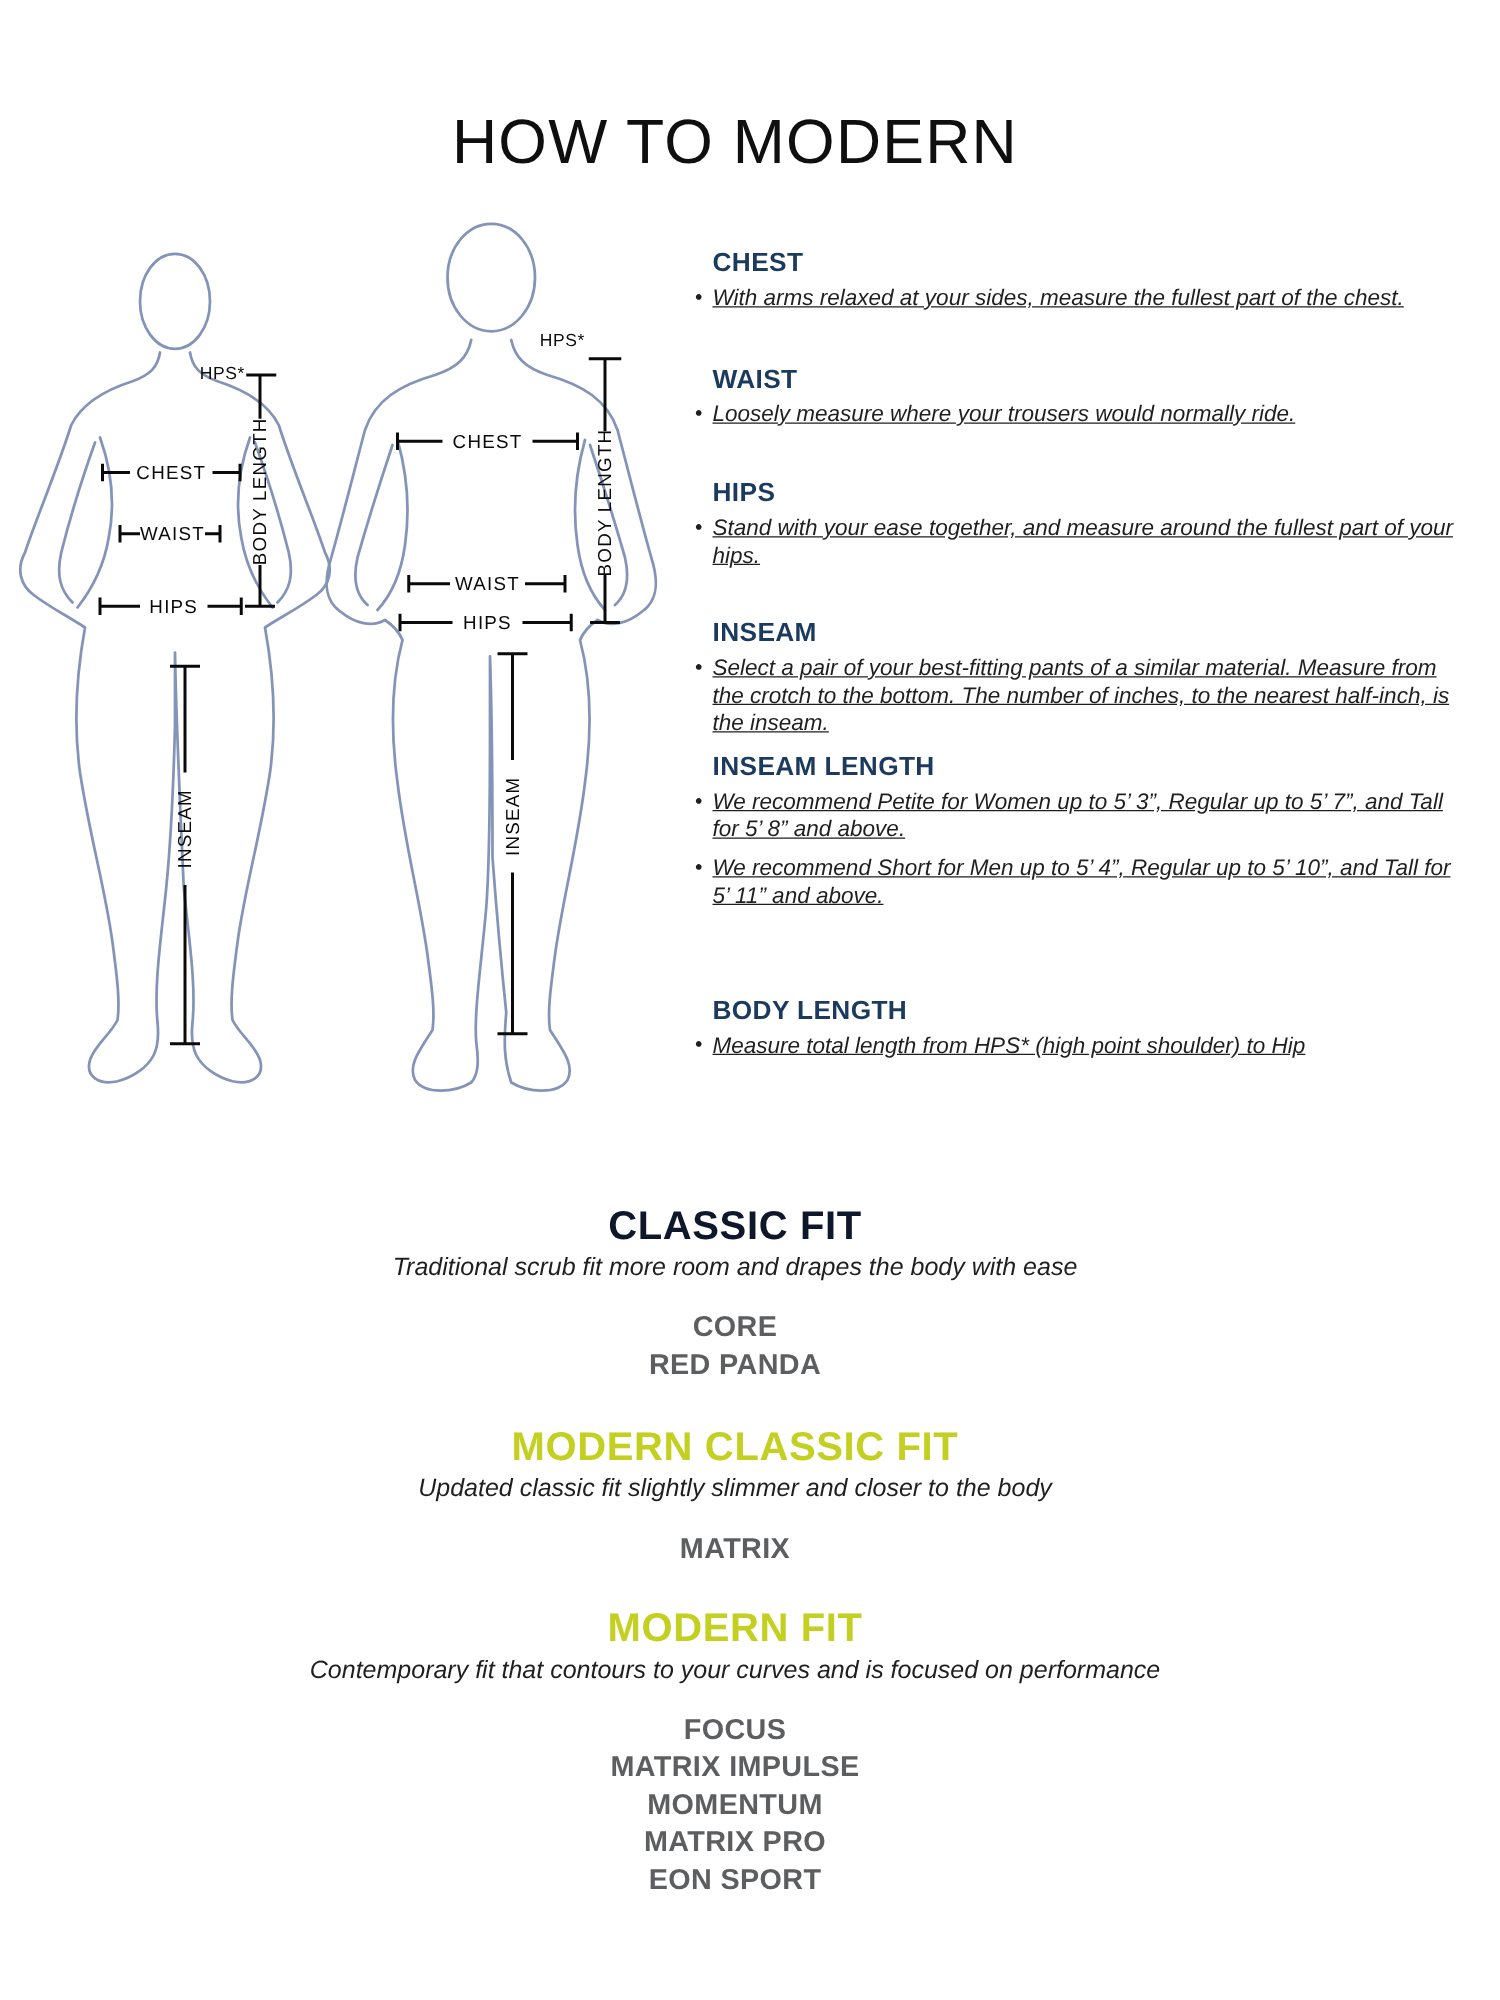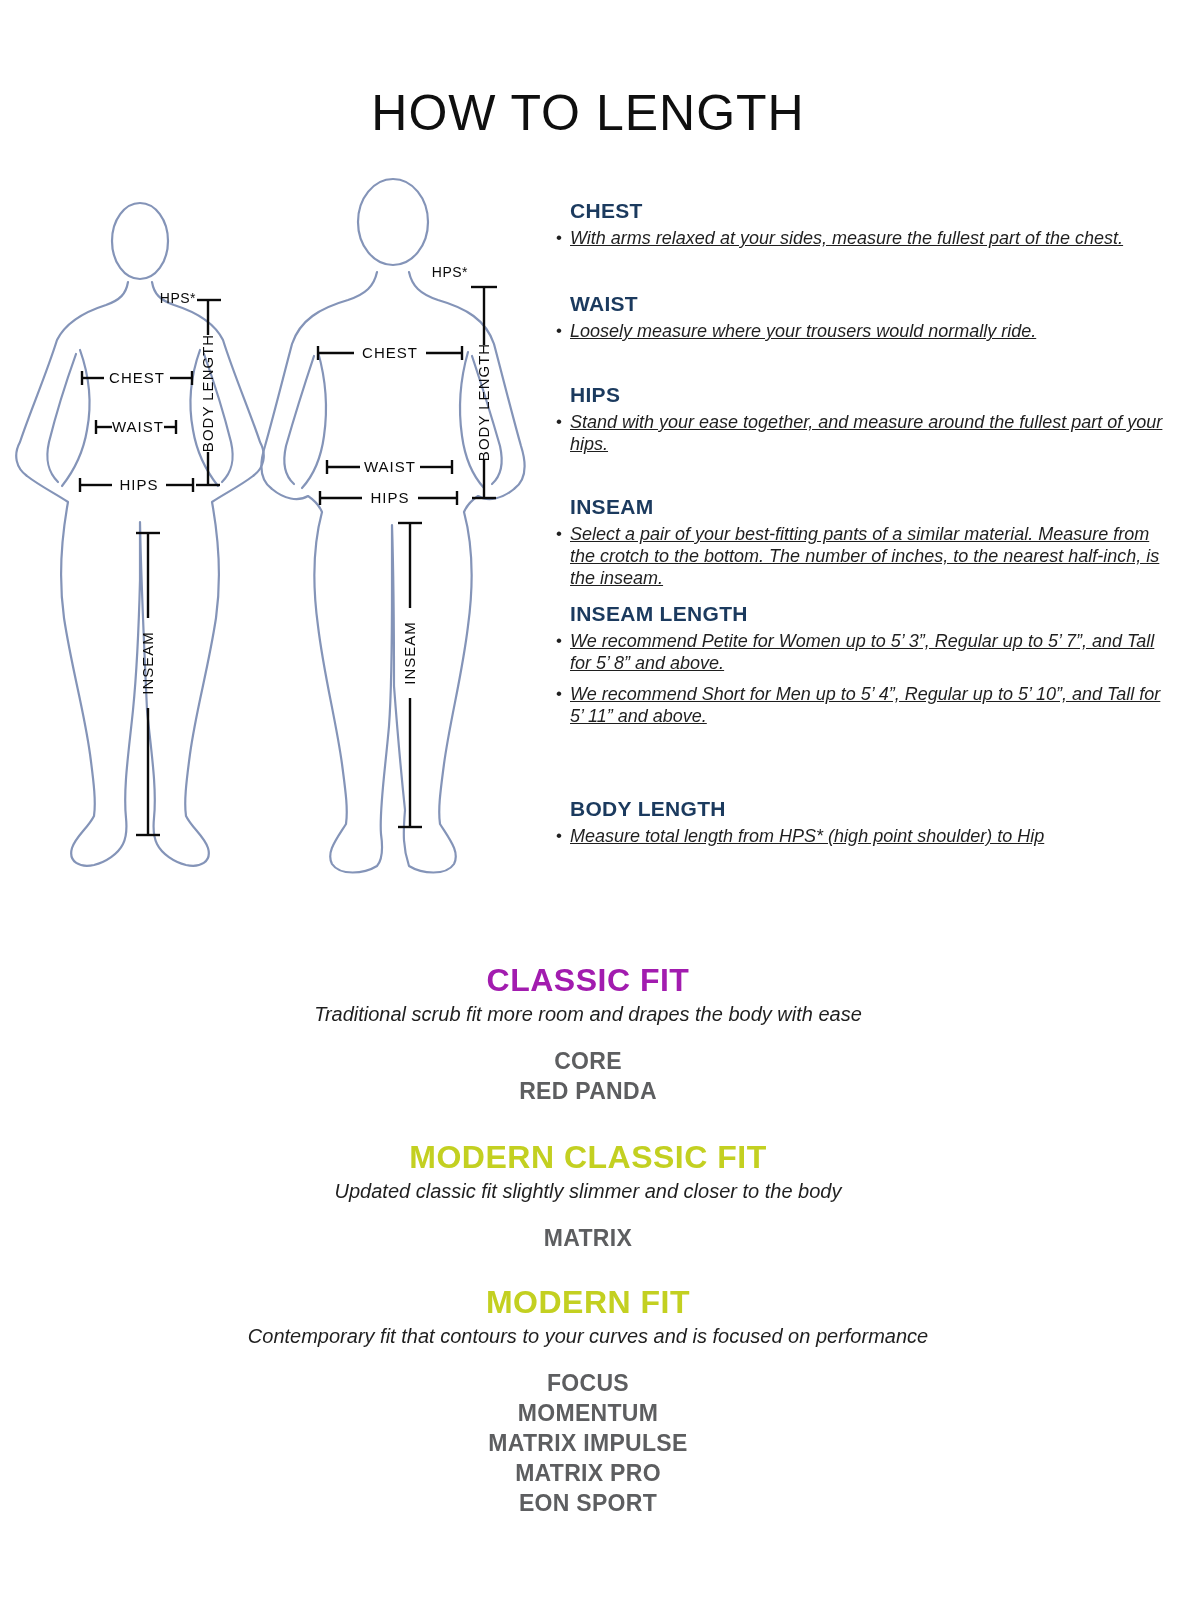--- a/index.html
+++ b/index.html
@@ -22,32 +22,32 @@
         color:#1b3a5e;letter-spacing:0.3px;}
   .measure .bullets{margin-top:5px;}
   .measure p.bullet{position:relative;margin:0 0 9px 0;padding-left:14px;
         font-size:18px;line-height:22px;font-style:italic;color:#1f1f1f;text-decoration:underline;}
   .measure p.bullet::before{content:"\2022";position:absolute;left:0;top:0;
         font-style:normal;font-size:17px;color:#1f1f1f;}
 
   
   .fit{position:absolute;left:0;width:1176px;text-align:center;}
   .fit-title{margin:0;font-size:32px;line-height:36px;font-weight:bold;letter-spacing:0.5px;}
-  .fit-pink .fit-title{color:#a21caf;}
+  .fit-pink .fit-title{color:#0f172a;}
   .fit-green .fit-title{color:#c3d021;}
   .fit-sub{margin:4px 0 0 0;font-size:20px;line-height:24px;font-style:italic;color:#1f1f1f;}
   .brands{margin-top:20px;}
   .brand{font-size:23px;line-height:30px;font-weight:bold;color:#5d5e60;letter-spacing:0.3px;}
 </style>
 </head>
 <body>
 
 <div class="page">
 
-  <h1 class="page-title">HOW TO LENGTH</h1>
+  <h1 class="page-title">HOW TO MODERN</h1>
 
   <svg class="figures" viewBox="0 0 540 740">
 
     <g>
       <ellipse class="silhouette" cx="140" cy="91" rx="28" ry="38"></ellipse>
       <path class="silhouette" d="
         M 128,132
         C 126,144 120,150 106,155 C 84,162 66,172 57,190
         C 46,225 30,262 20,292 C 13,305 16,318 27,326
         C 40,336 56,344 68,352
@@ -219,20 +219,20 @@
     <div class="brands">
       <div class="brand">MATRIX</div>
     </div>
   </section>
 
   <section class="fit fit-green" style="top:1284px">
     <h2 class="fit-title">MODERN FIT</h2>
     <p class="fit-sub">Contemporary fit that contours to your curves and is focused on performance</p>
     <div class="brands">
       <div class="brand">FOCUS</div>
+      <div class="brand">MATRIX IMPULSE</div>
       <div class="brand">MOMENTUM</div>
-      <div class="brand">MATRIX IMPULSE</div>
       <div class="brand">MATRIX PRO</div>
       <div class="brand">EON SPORT</div>
     </div>
   </section>
 
 </div>
 
 </body></html>

